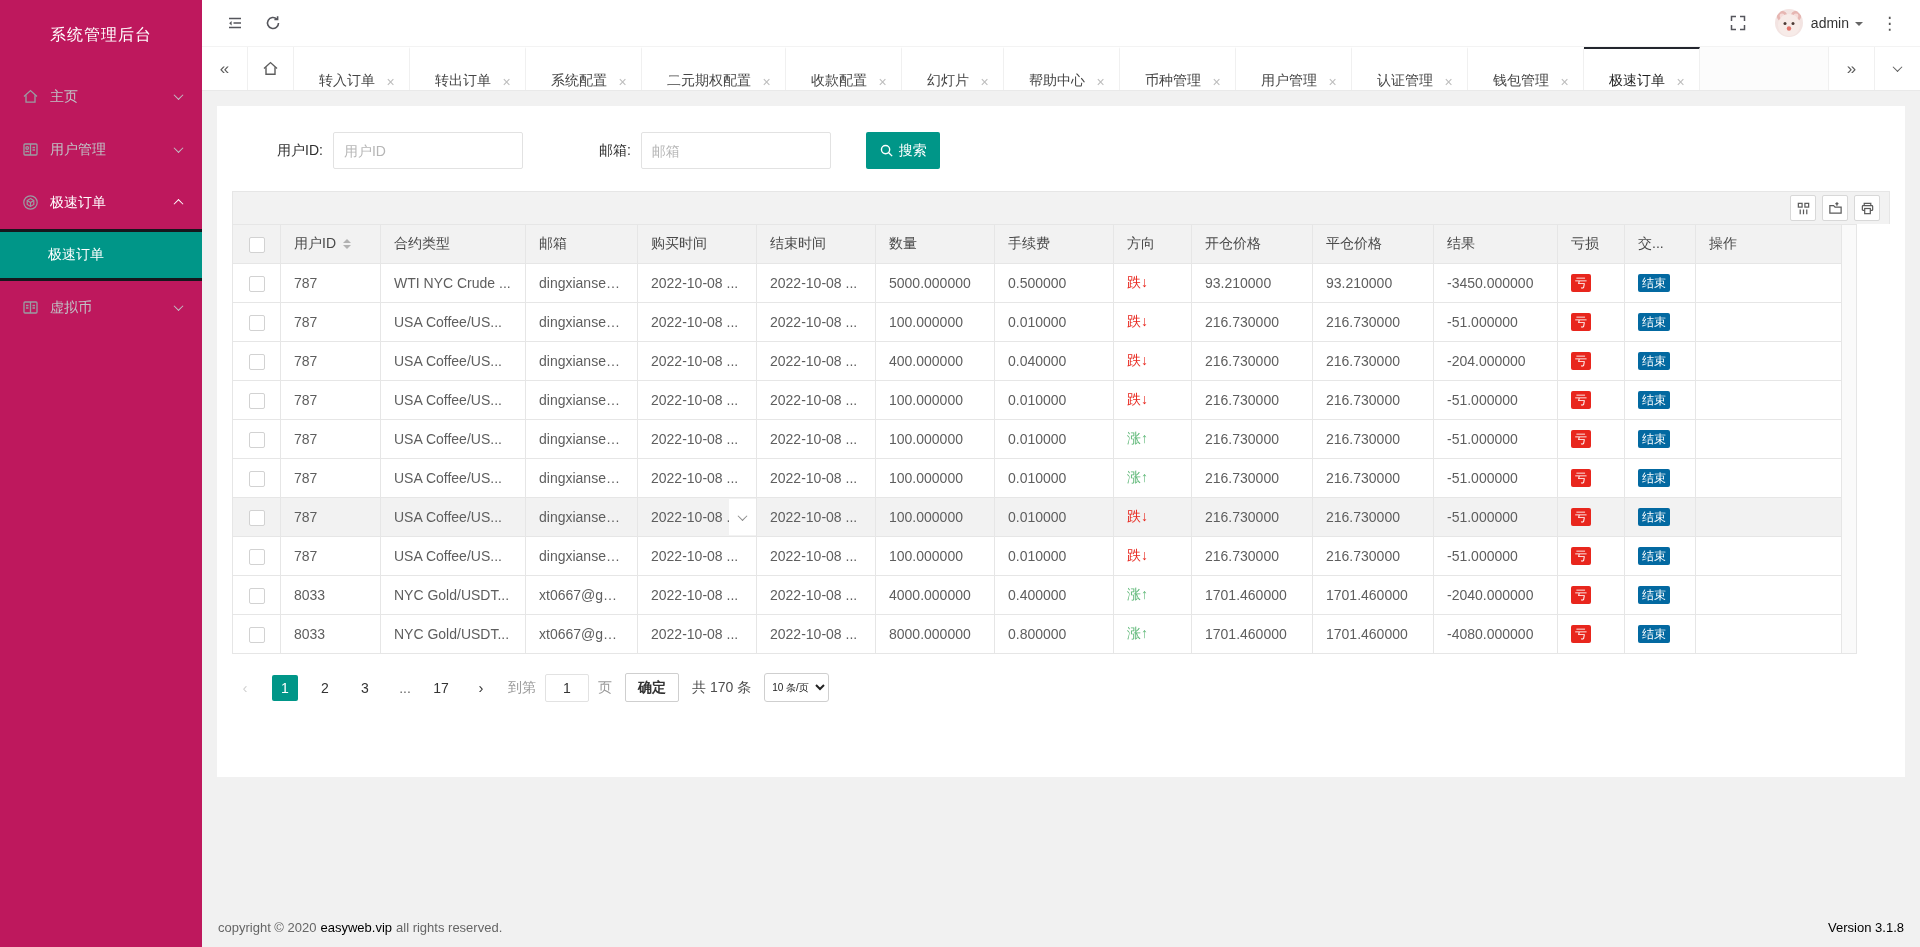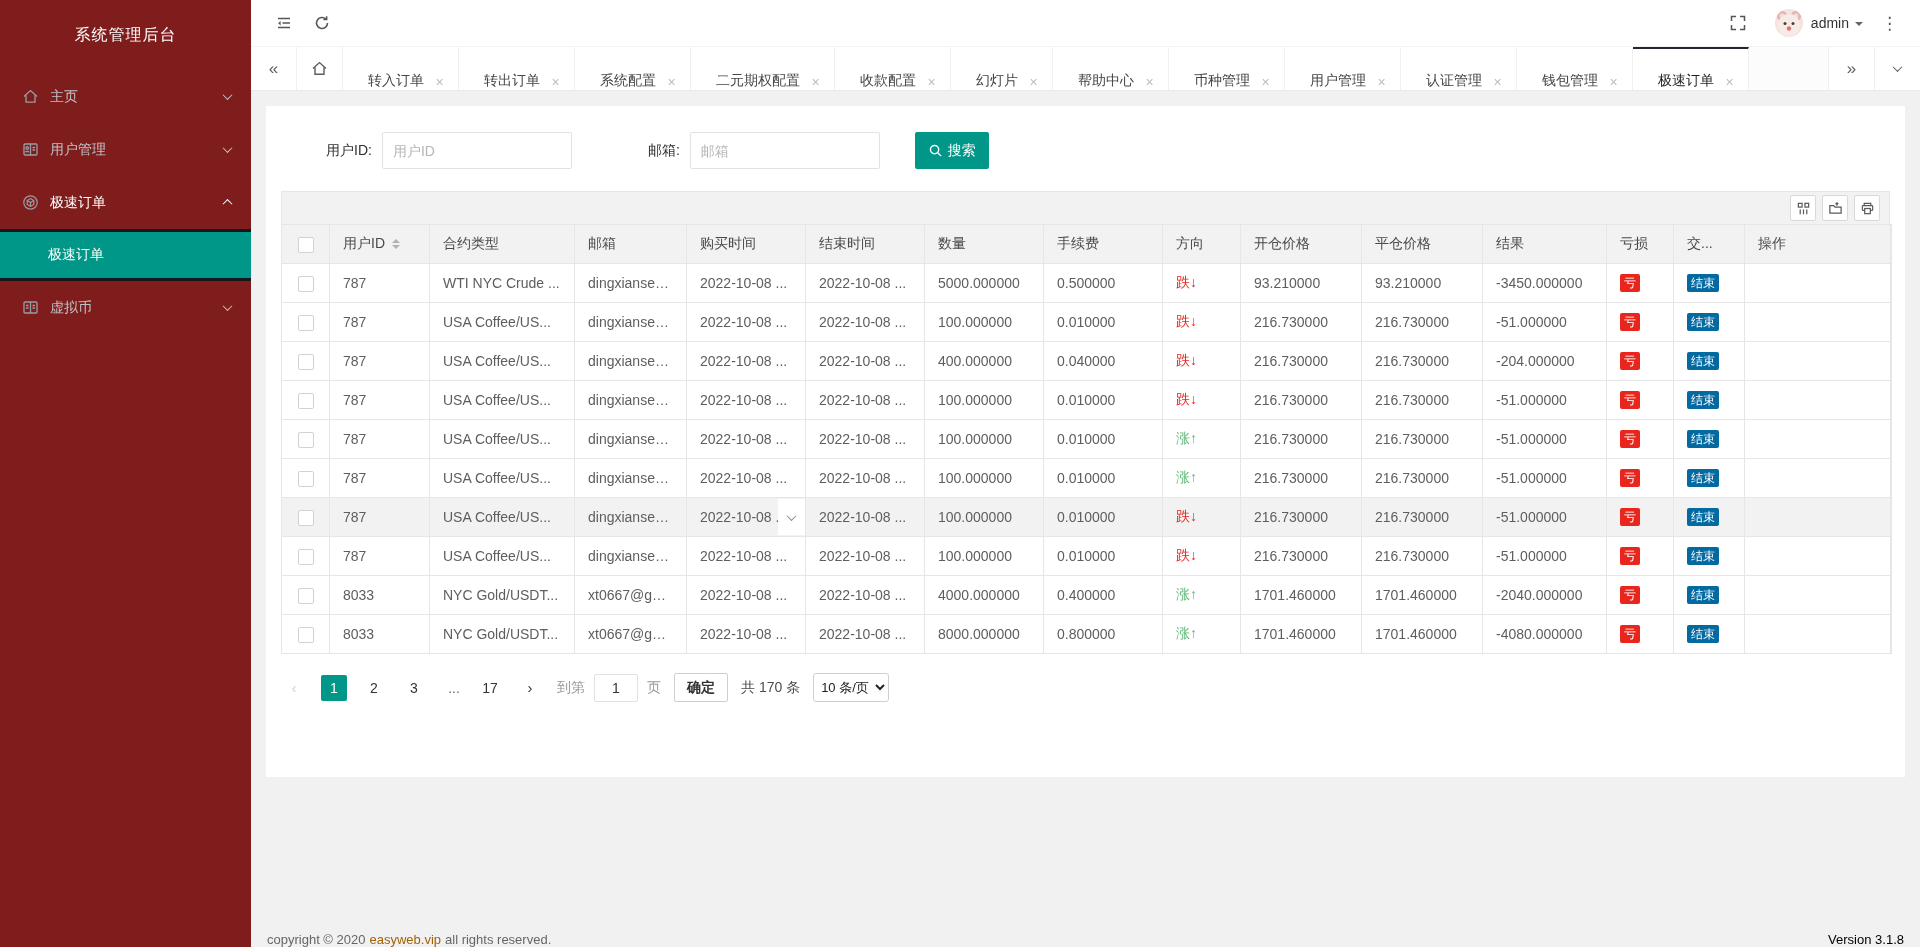--- a/index.html
+++ b/index.html
@@ -1,20 +1,20 @@
 <!DOCTYPE html>
 <html><head>
 <meta charset="utf-8">
 <style>
   *{box-sizing:border-box;margin:0;padding:0}
   html,body{width:1920px;height:947px;overflow:hidden}
   body{font-family:"Liberation Sans","DejaVu Sans",sans-serif;background:#f1f1f1;color:#333;font-size:14px}
   .app{display:flex;height:100%}
   
-  .sidebar{width:251px;flex:none;background:#7f1d1d;display:flex;flex-direction:column;overflow:hidden}
+  .sidebar{width:202px;flex:none;background:#be185d;display:flex;flex-direction:column;overflow:hidden}
   .logo{height:70px;line-height:70px;text-align:center;color:#fff;font-size:16px;letter-spacing:1px}
   .menu-item{height:53px;display:flex;align-items:center;padding:0 20px 0 22px;color:#c0c2c6;cursor:pointer}
   .menu-item .mi-icon{width:17px;height:17px;margin-right:11px;color:#9a9da3;flex:none}
   .menu-item .mi-icon svg{width:100%;height:100%}
   .menu-item .mi-label{flex:1}
   .menu-item.expanded{color:#fff}
   .chev{display:inline-block;width:7px;height:7px;border-right:1.4px solid currentColor;border-bottom:1.4px solid currentColor}
   .chev.down{transform:rotate(45deg) translate(-1px,-1px)}
   .chev.up{transform:rotate(-135deg) translate(-1px,-1px)}
   .submenu{background:#16171d;padding:3px 0}
@@ -77,24 +77,24 @@
   .pagination{margin:19px 15px;display:flex;align-items:center;color:#666}
   .pg{min-width:26px;height:26px;display:flex;align-items:center;justify-content:center;margin-right:14px;color:#333;border-radius:2px;cursor:pointer;padding:0 5px}
   .pg.nav{font-size:15px}
   .pg.disabled{color:#d2d2d2;cursor:default}
   .pg.active{background:#009688;color:#fff;cursor:default}
   .pg.ellipsis{cursor:default;color:#666;margin-right:10px}
   .goto-label,.page-label{color:#999}
   .goto-input{width:44px;height:28px;border:1px solid #e2e2e2;border-radius:2px;text-align:center;margin:0 9px;font-size:14px;color:#333;outline:none}
   .btn-confirm{height:29px;padding:0 12px;margin:0 13px;background:#fff;border:1px solid #cfcfcf;border-radius:2px;font-size:14px;color:#333;font-weight:bold;cursor:pointer}
   .total{margin-right:13px;color:#4d4d4d}
-  .page-size{height:29px;border:1px solid #cfcfcf;border-radius:3px;background:#fff;color:#222;font-size:13px;padding:0 3px;outline:none}
-  
-  .footer{height:40px;flex:none;display:flex;align-items:flex-end;padding:0 16px;color:#666;font-size:13px}
-  .footer .lnk{color:#a16207;text-decoration:none;margin:0 4px;cursor:pointer}
+  .page-size{height:29px;border:1px solid #cfcfcf;border-radius:3px;background:#fff;color:#222;font-size:10px;padding:0 3px;outline:none}
+  
+  .footer{height:40px;flex:none;display:flex;align-items:center;padding:0 16px;color:#666;font-size:13px}
+  .footer .lnk{color:#000000;text-decoration:none;margin:0 4px;cursor:pointer}
   .version{margin-left:auto;color:#000000;font-size:13px}
 </style>
 </head>
 <body>
 
 <div class="app">
 
   <aside class="sidebar">
     <div class="logo">系统管理后台</div>
     <nav id="side-nav">

